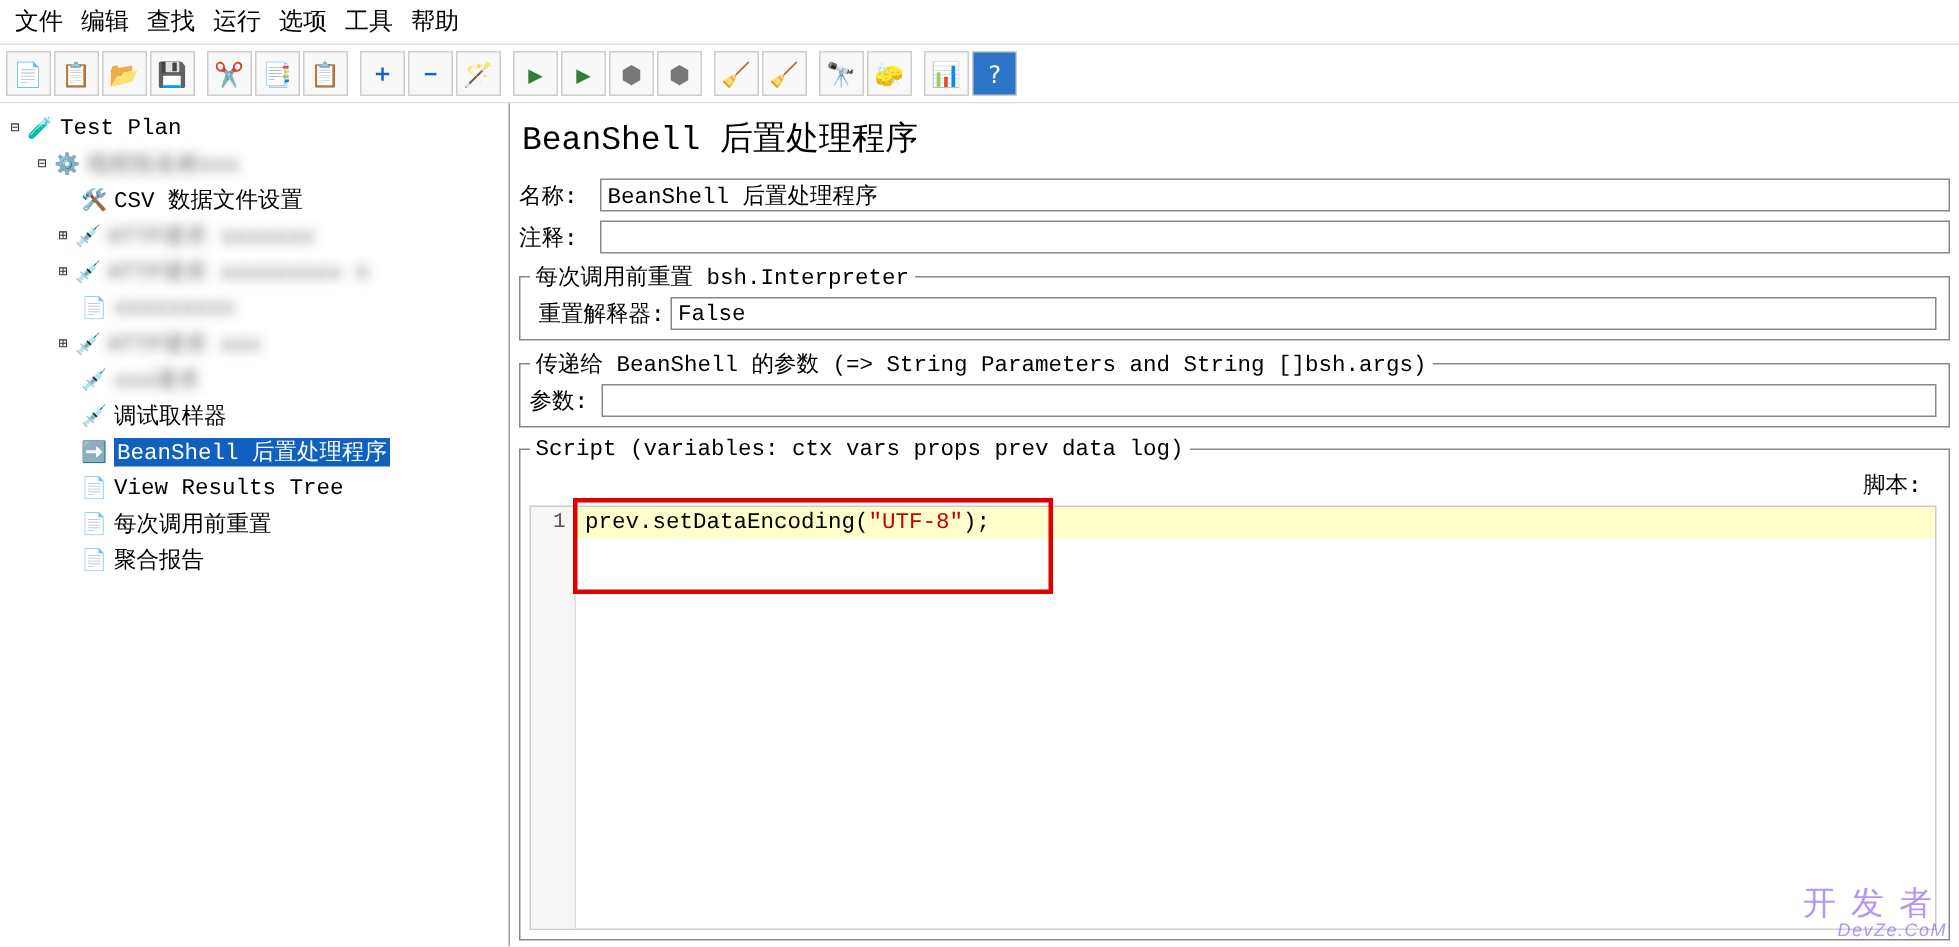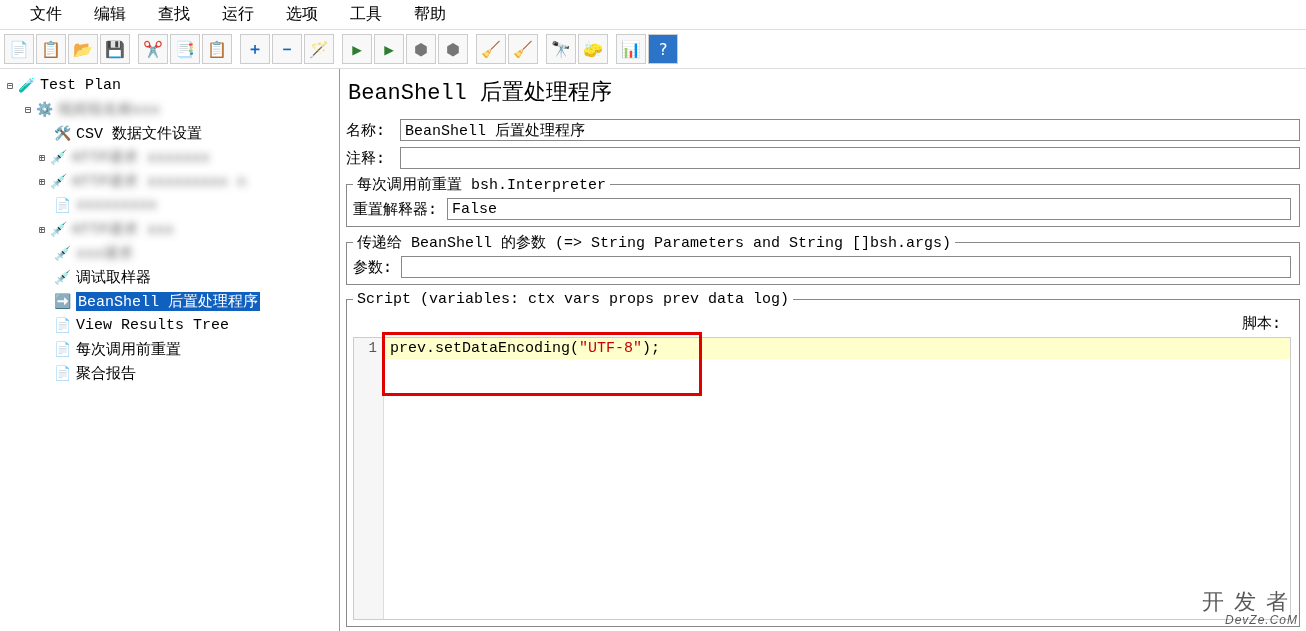--- a/index.html
+++ b/index.html
@@ -18,21 +18,20 @@
   .menubar {
     display: flex;
     gap: 4px;
     padding: 2px 6px;
     background: #fff;
     font-size: 16px;
   }
   .menubar span {
     padding: 2px 4px;
     cursor: default;
-    margin-left: 20px;
   }
   
   .toolbar {
     display: flex;
     align-items: center;
     padding: 4px 4px;
     border-top: 1px solid #ddd;
     border-bottom: 1px solid #ddd;
     gap: 0;
   }
@@ -186,21 +185,21 @@
     position: absolute;
     border: 3px solid #e00000;
     pointer-events: none;
   }
   .watermark {
     position: absolute;
     right: 8px;
     bottom: 4px;
     font-family: "Microsoft YaHei", sans-serif;
     text-align: right;
-    color: #000000;
+    color: #8b5cf6;
     opacity: 0.65;
     line-height: 1.1;
   }
   .watermark .l1 { font-size: 22px; letter-spacing: 10px; font-weight: 500;}
   .watermark .l2 { font-size: 12px; letter-spacing: 1px; font-style: italic; }
 </style>
 </head>
 <body>
 
 <div class="menubar">
@@ -313,21 +312,21 @@
     </div>
 
     <div class="form-line">
       <label>注释:</label>
       <input type="text" value="" style="">
     </div>
 
     <fieldset>
       <legend>每次调用前重置 bsh.Interpreter</legend>
       <div class="form-line">
-        <label style="min-width:90px;">重置解释器:</label>
+        <label style="min-width:90px;text-align:right;">重置解释器:</label>
         <input type="text" value="False" style="">
       </div>
     </fieldset>
 
     <fieldset>
       <legend>传递给 BeanShell 的参数 (=&gt; String Parameters and String []bsh.args)</legend>
       <div class="form-line">
         <label style="min-width:44px;">参数:</label>
         <input type="text" value="" style="">
       </div>

